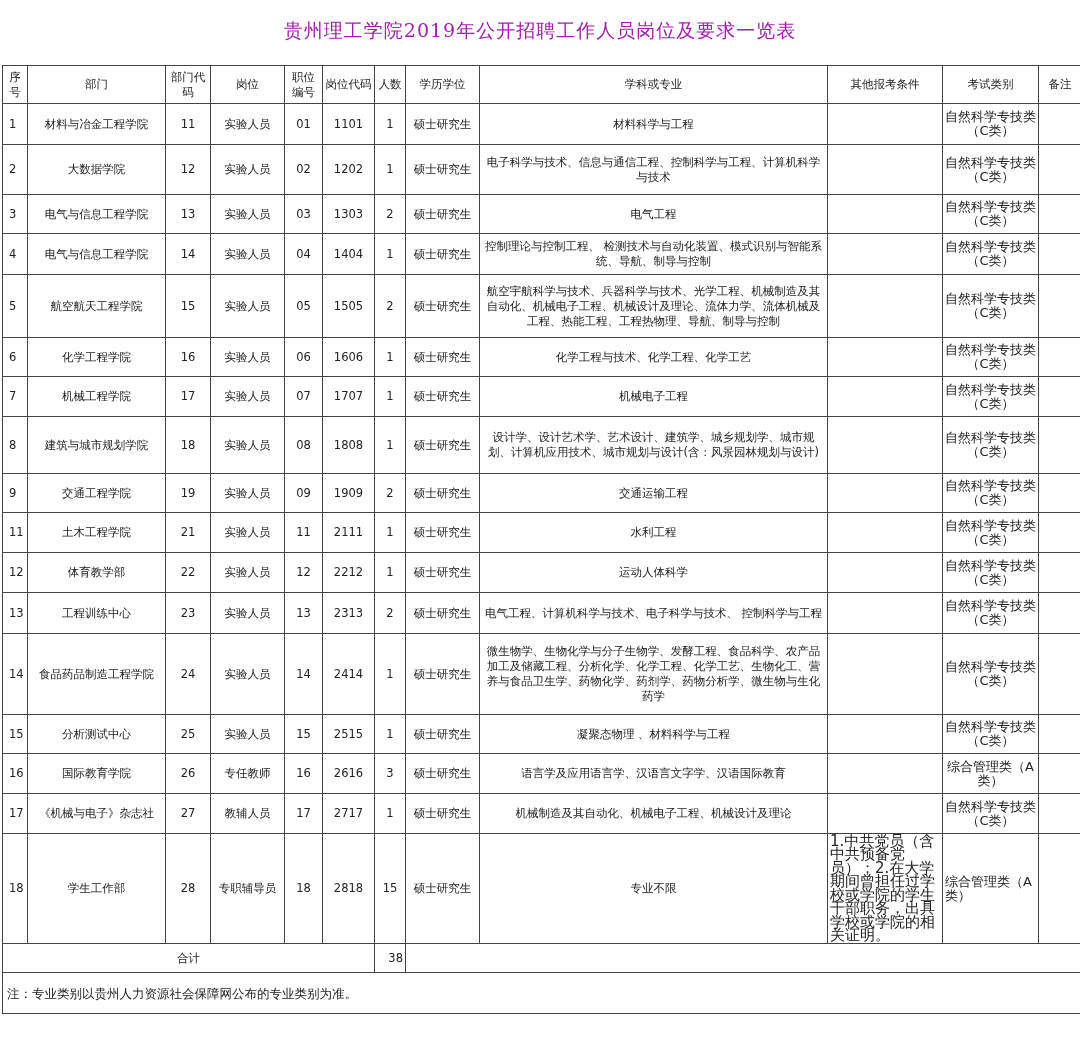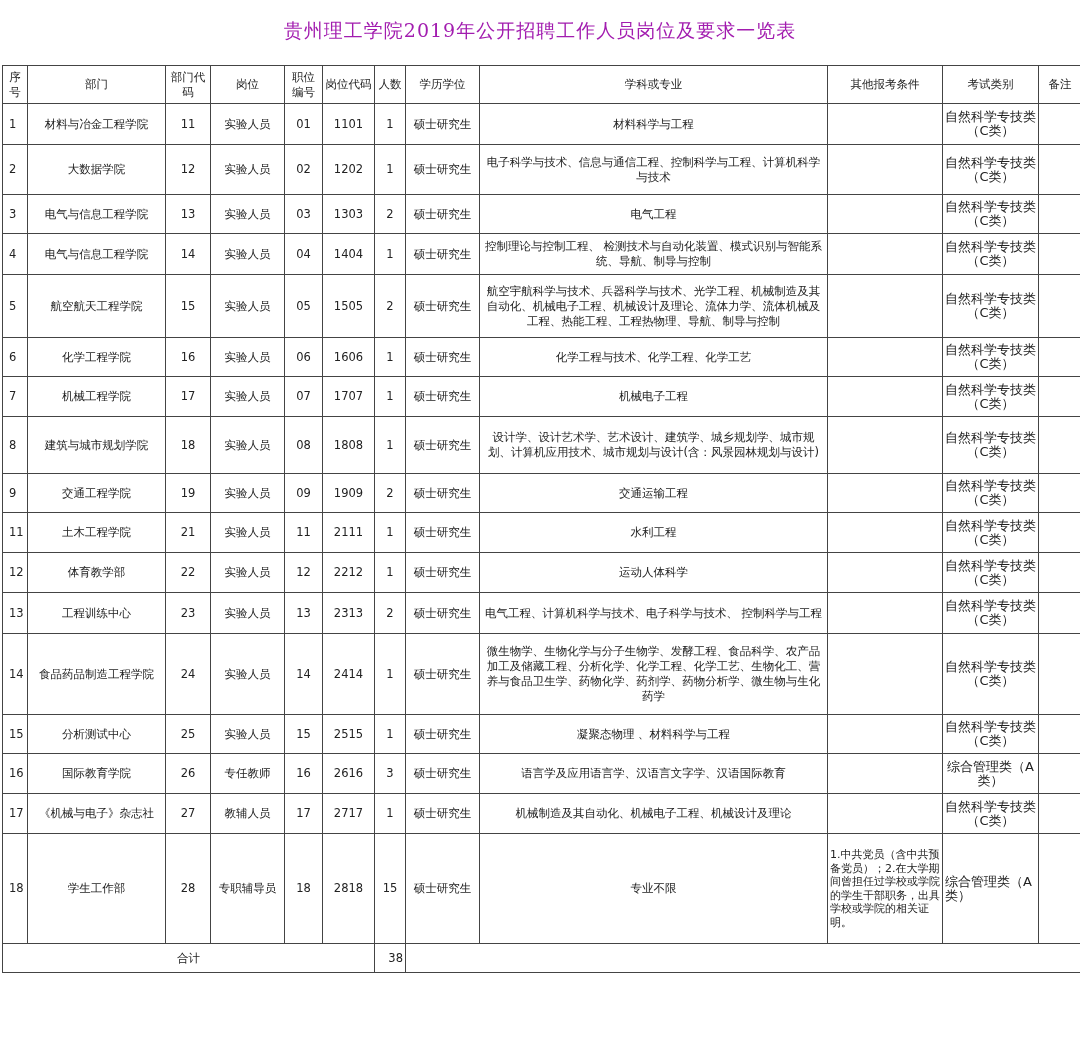--- a/index.html
+++ b/index.html
@@ -6,21 +6,21 @@
   body { width:1080px; height:1053px; position:relative; overflow:hidden;
          font-family:"DejaVu Sans", "Liberation Sans", sans-serif; color:#222; }
   .title { position:absolute; left:0; top:18px; width:1080px; text-align:center;
            font-family:"DejaVu Serif", "Liberation Serif", serif; font-weight:normal;
            font-size:19px; letter-spacing:1px; color:#a21caf; }
   table { position:absolute; left:2px; top:65px; border-collapse:collapse; table-layout:fixed; width:1079px; }
   td, th { border:1px solid #444; font-size:11.5px; text-align:center; vertical-align:middle;
            padding:0 2px; line-height:15px; font-weight:normal; color:#222; overflow:hidden; }
   th { height:37px; }
   td.idx { text-align:left; padding-left:6px; }
-  td.cond { text-align:left; font-size:11px; line-height:13.5px; vertical-align:middle; }
+  td.cond { text-align:left; font-size:15px; line-height:13.5px; vertical-align:middle; }
   td.exam { font-size:13px; line-height:14px; }
   td.exam-left { text-align:left; }
   tr.total td { height:28px; }
   tr.note td { height:40px; text-align:left; font-size:12.5px; padding-left:4px; }
 </style>
 </head>
 <body>
 
 <div class="title">贵州理工学院2019年公开招聘工作人员岗位及要求一览表</div>
 
@@ -294,14 +294,17 @@
         <td class="exam exam-left">综合管理类（A类）</td>
         <td></td>
       </tr>
     </tbody>
   <tfoot>
     <tr class="total">
       <td colspan="6">合计</td>
       <td style="text-align:right">38</td>
       <td colspan="5"></td>
     </tr>
+    <tr class="note">
+      <td colspan="12">注：专业类别以贵州人力资源社会保障网公布的专业类别为准。</td>
+    </tr>
   </tfoot>
 </table>
 
 </body></html>

